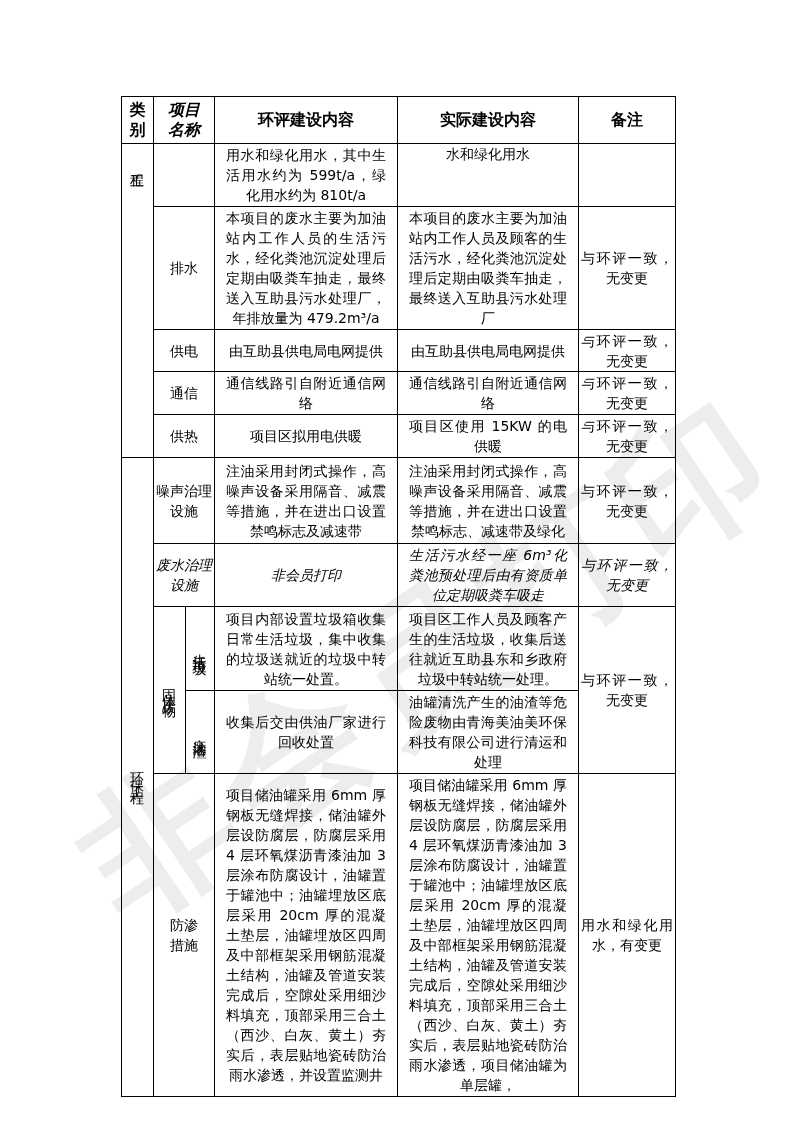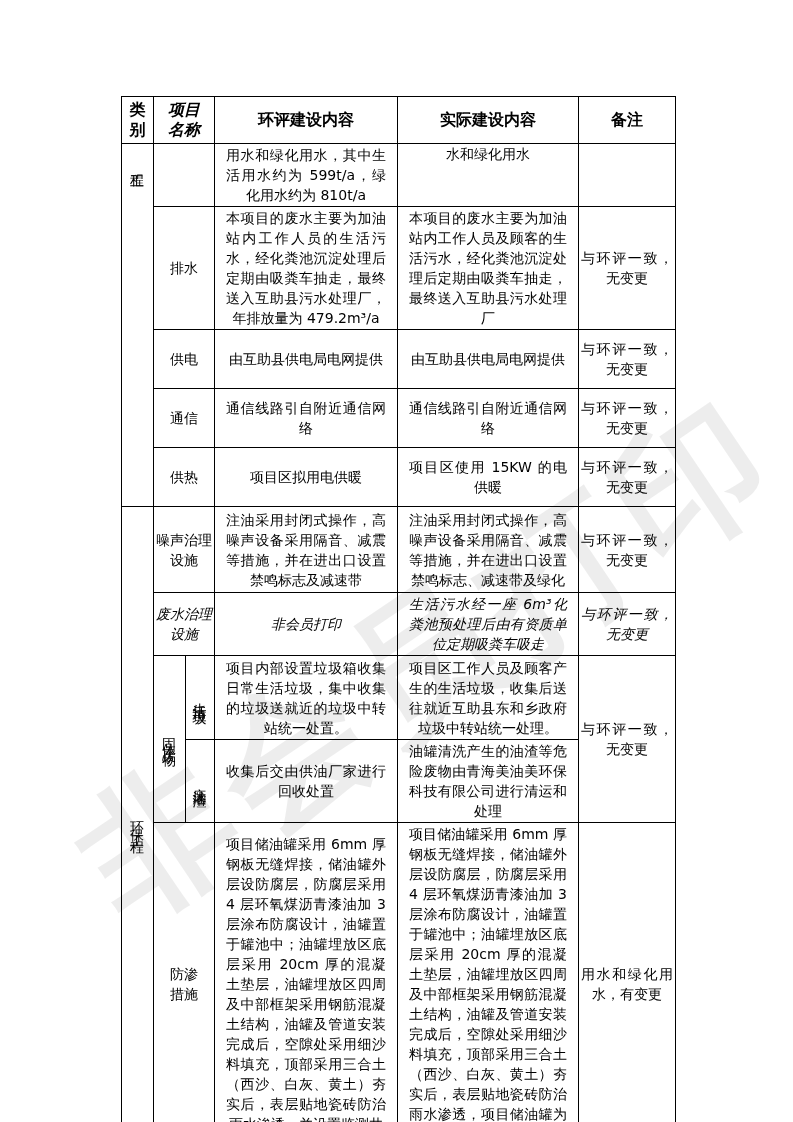--- a/index.html
+++ b/index.html
@@ -51,21 +51,21 @@
   th.name-col { padding:0 8px;font-style:italic; }
   td.p {
     text-align:justify;
     text-align-last:center;
     padding:1px 11px;
   }
   td.ctr { text-align:center; }
   td.remark {
     text-align:justify;
     text-align-last:center;
-    padding:9px 2px;
+    padding:0 2px;
     border-radius:28px;
   }
   td.vtop { vertical-align:top; }
   .vtext {
     writing-mode:vertical-rl;
     text-orientation:upright;
     display:inline-block;
     line-height:1;
   }
   .vt-sec { letter-spacing:7px; }

